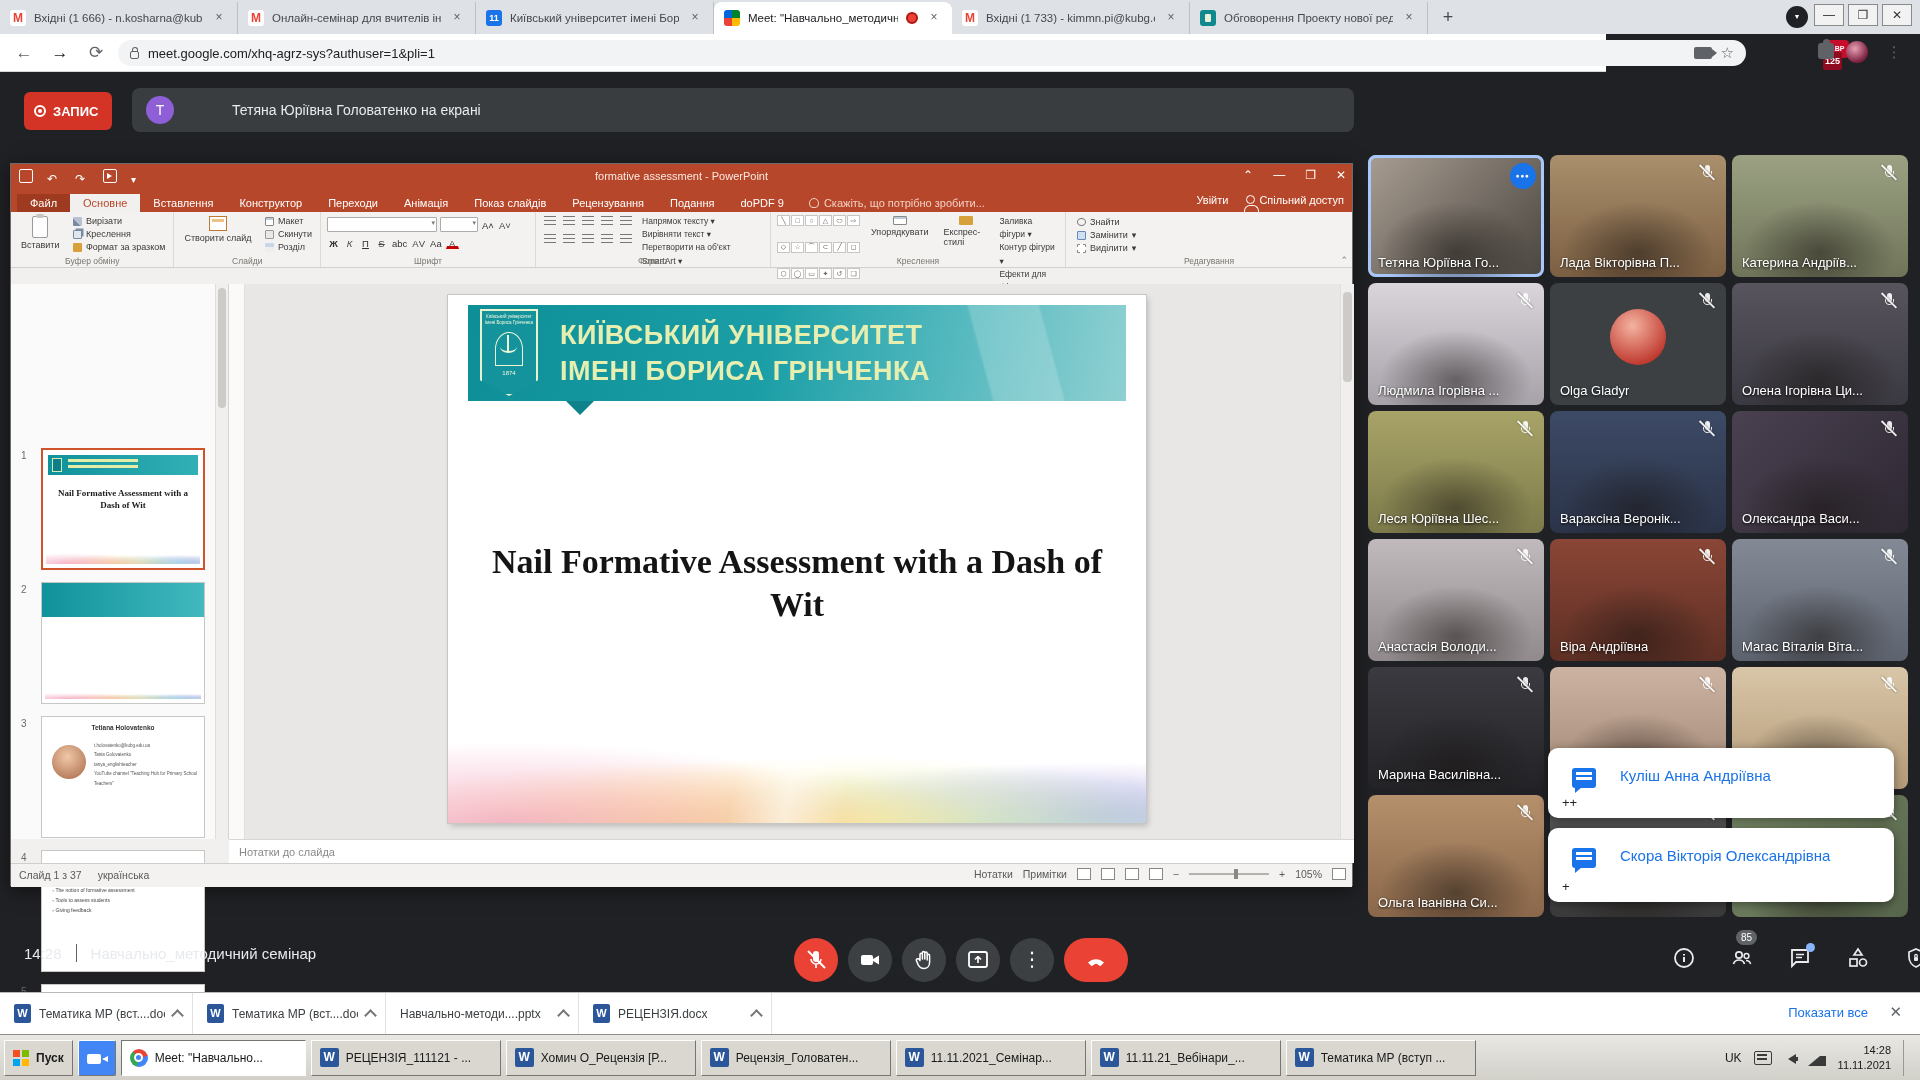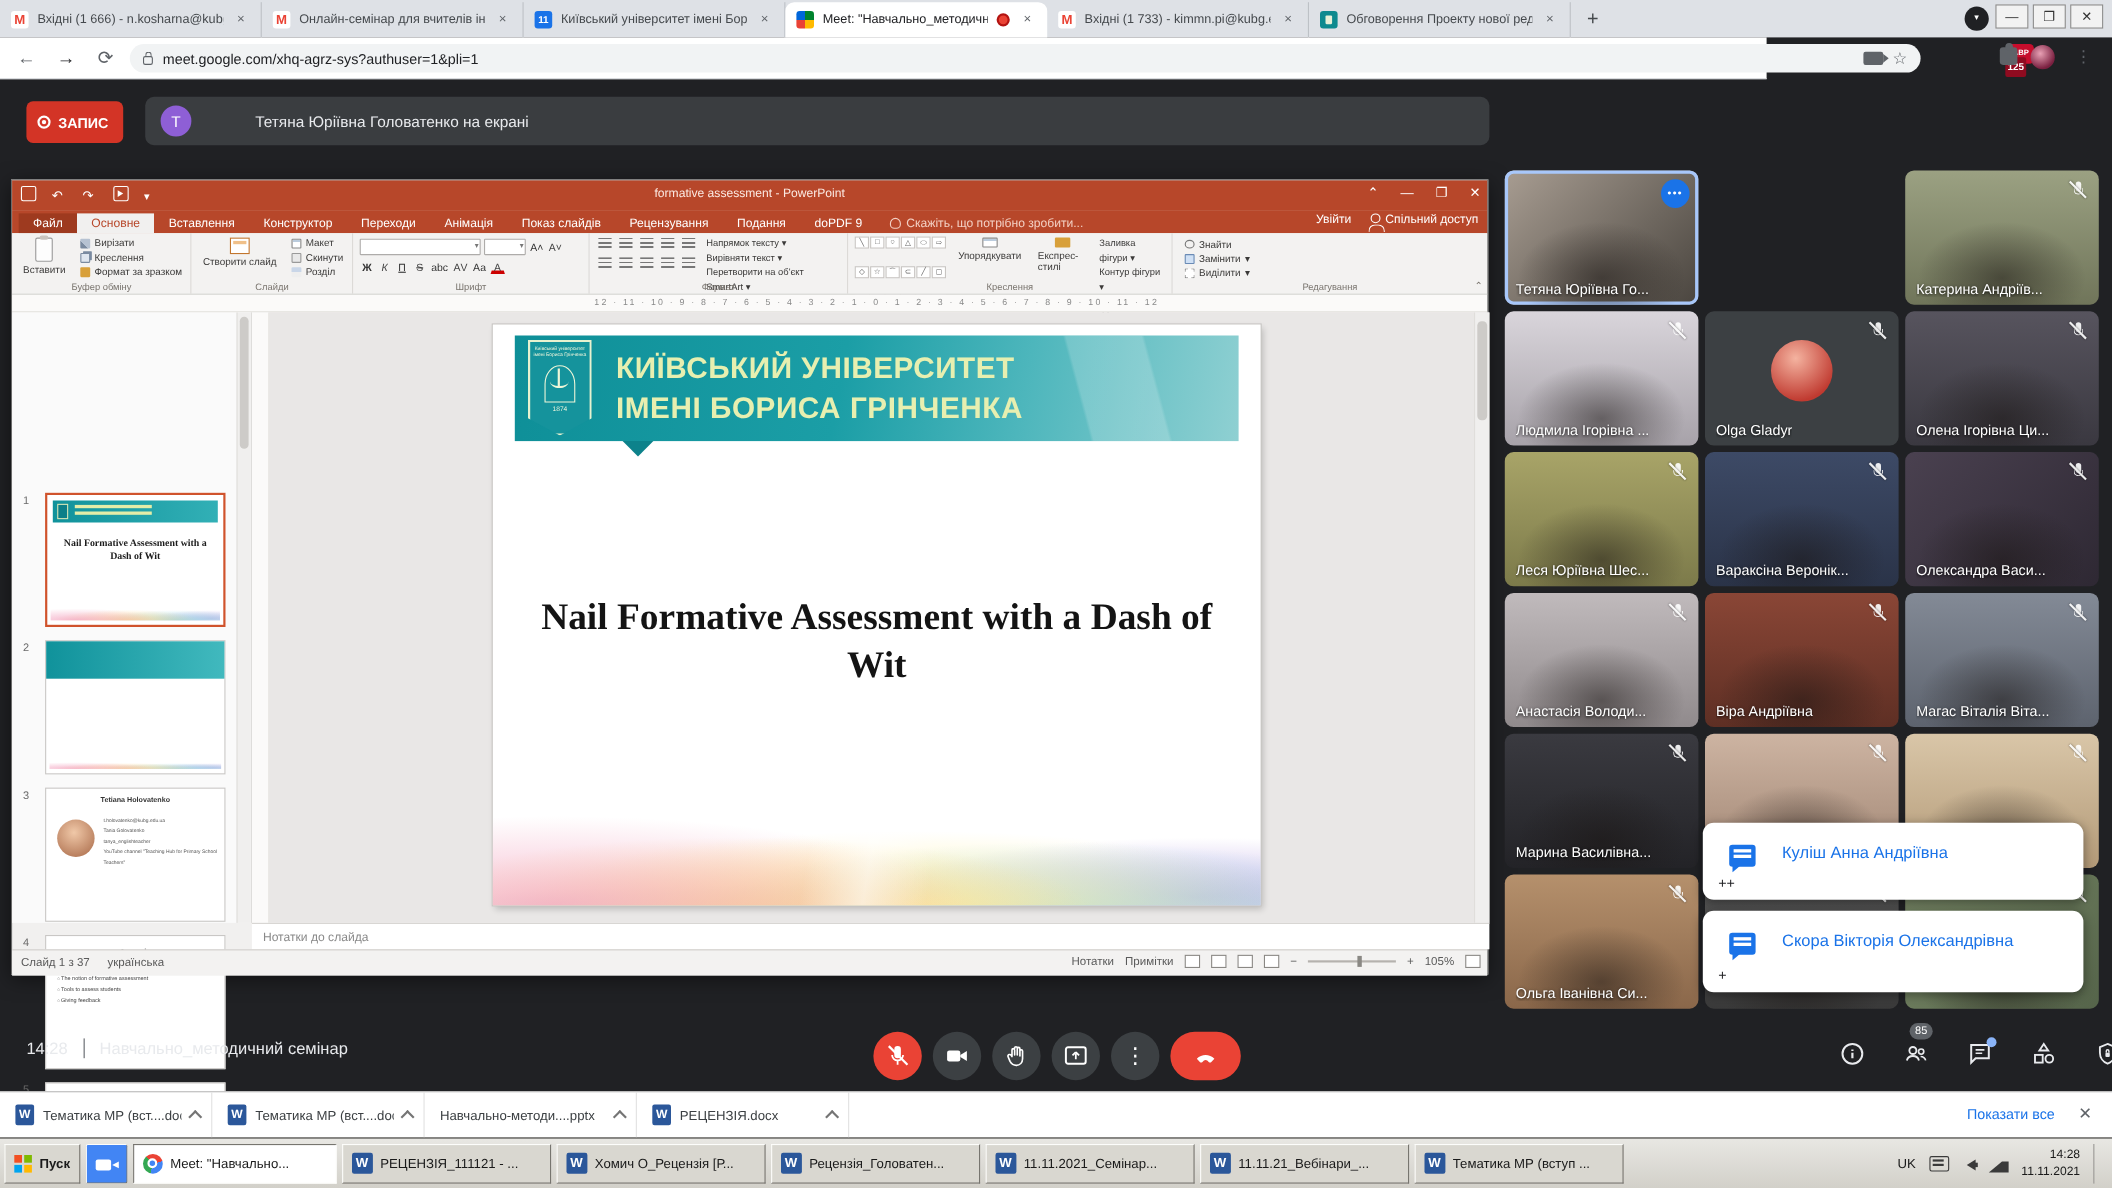--- a/index.html
+++ b/index.html
@@ -491,23 +491,20 @@
               <span>Знайти</span>
             </span>
           <span class="smallbtn"><i class="mini m-replace"></i><span>Замінити</span> ▾</span>
           <span class="smallbtn"><i class="mini m-select"></i><span>Виділити</span> ▾</span>
         </span>
         <div class="rlabel">Редагування</div>
         <span class="ribbon-collapse"></span>
       </div>
     </div>
 
-    <div class="ruler">
-      <div class="ruler-nums">12 · 11 · 10 · 9 · 8 · 7 · 6 · 5 · 4 · 3 · 2 · 1 · 0 · 1 · 2 · 3 · 4 · 5 · 6 · 7 · 8 · 9 · 10 · 11 · 12</div>
-    </div>
 
     <div class="thumbpane">
       <span class="tnum" style="top:166px;">1</span>
       <div class="thumb sel" style="top:164px;">
         <div class="mini-banner">
             <i></i>
             <b></b>
           </div>
         <div class="mini-title">Nail Formative Assessment with a Dash of Wit</div>
         <div class="mini-wave"></div>
@@ -586,20 +583,26 @@
         <span>105%</span>
         <i class="viewico"></i>
       </div>
     </div>
   </div>
 
   <div class="tile person speaking" style="left:1368px; top:155px; background:linear-gradient(135deg,#a89d92,#6e675f 60%,#4a453f);">
     <span class="tile-menu"></span>
     <span class="pname">Тетяна Юріївна Го...</span>
   </div>
+  <div class="tile person" style="left:1550px; top:155px; background:linear-gradient(180deg,#a98f6c,#7c5f42);">
+    <span class="micoff">
+        <i></i>
+      </span>
+    <span class="pname">Лада Вікторівна П...</span>
+  </div>
   <div class="tile person" style="left:1732px; top:155px; background:linear-gradient(180deg,#9ba182,#70755a);">
     <span class="micoff">
         <i></i>
       </span>
     <span class="pname">Катерина Андріїв...</span>
   </div>
 
   <div class="tile person" style="left:1368px; top:283px; background:linear-gradient(180deg,#d9d5db,#a7a2a9);">
     <span class="micoff">
         <i></i>

